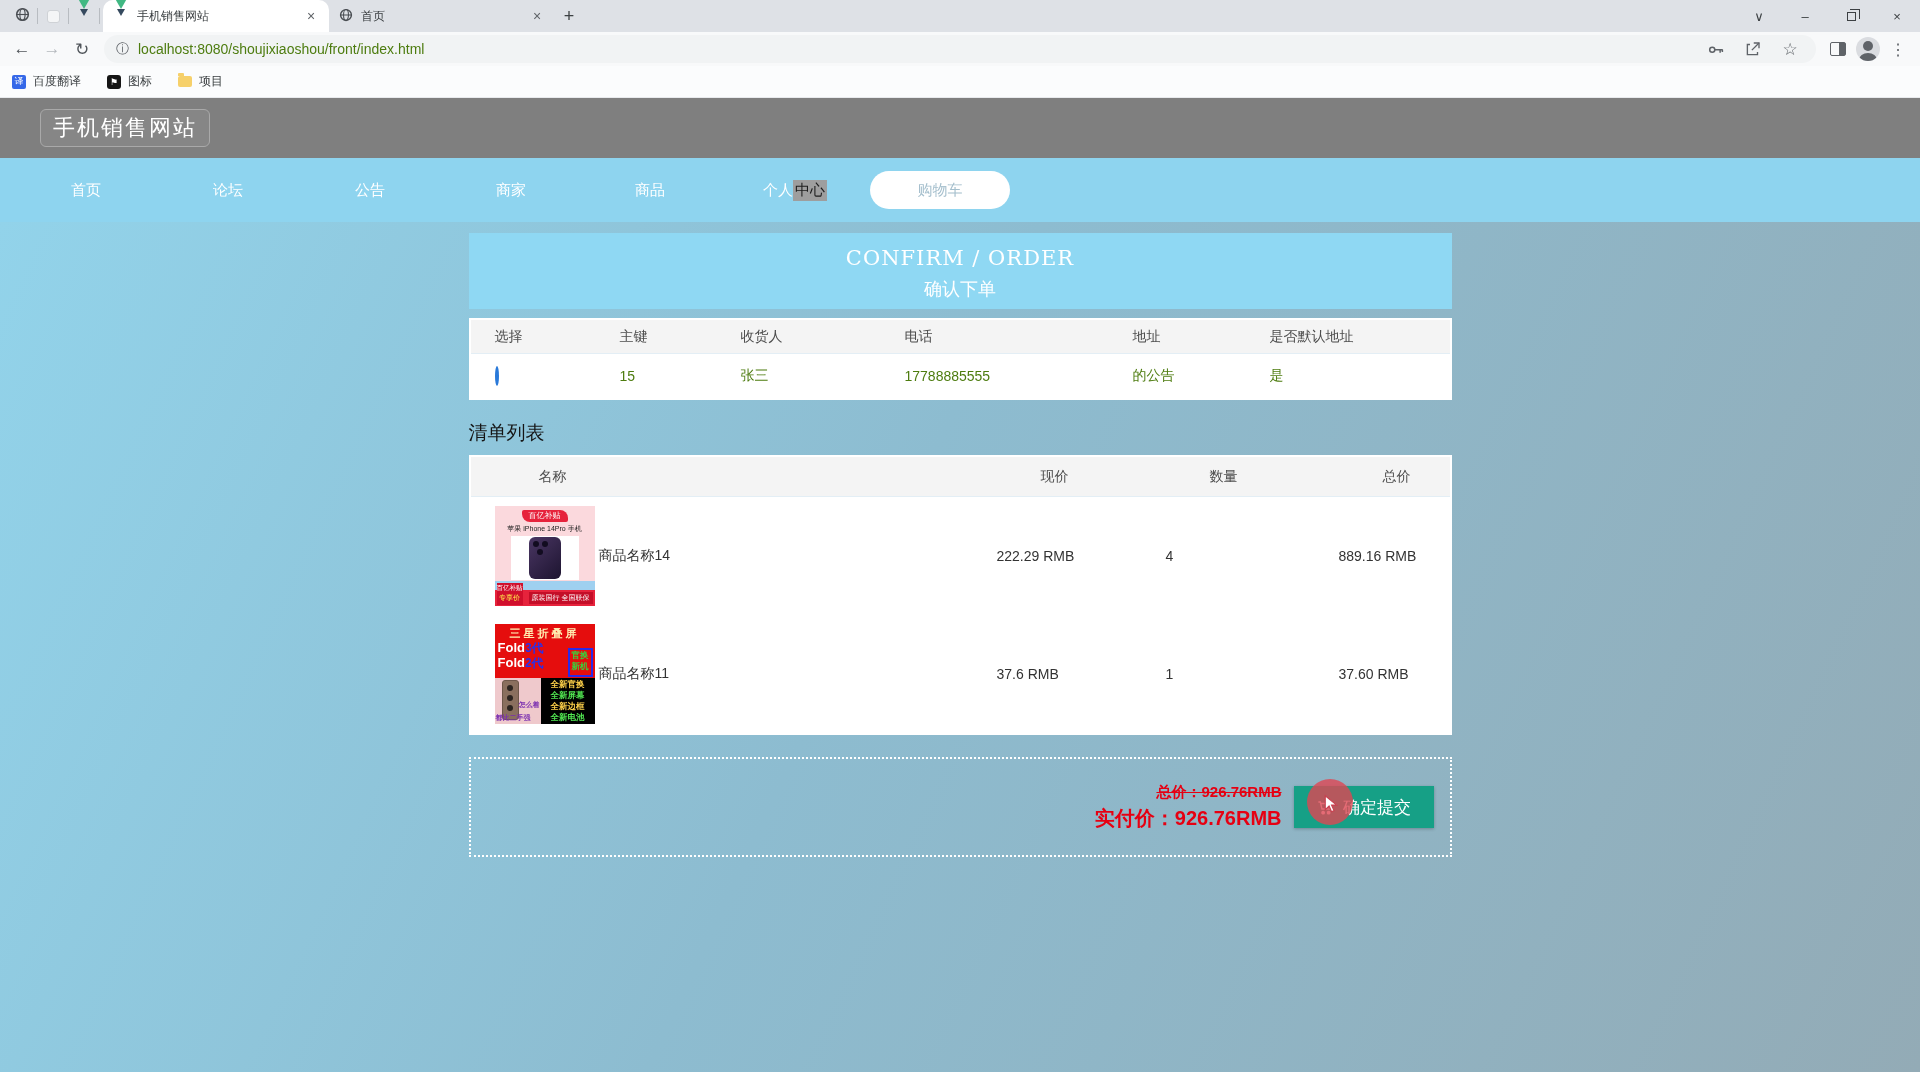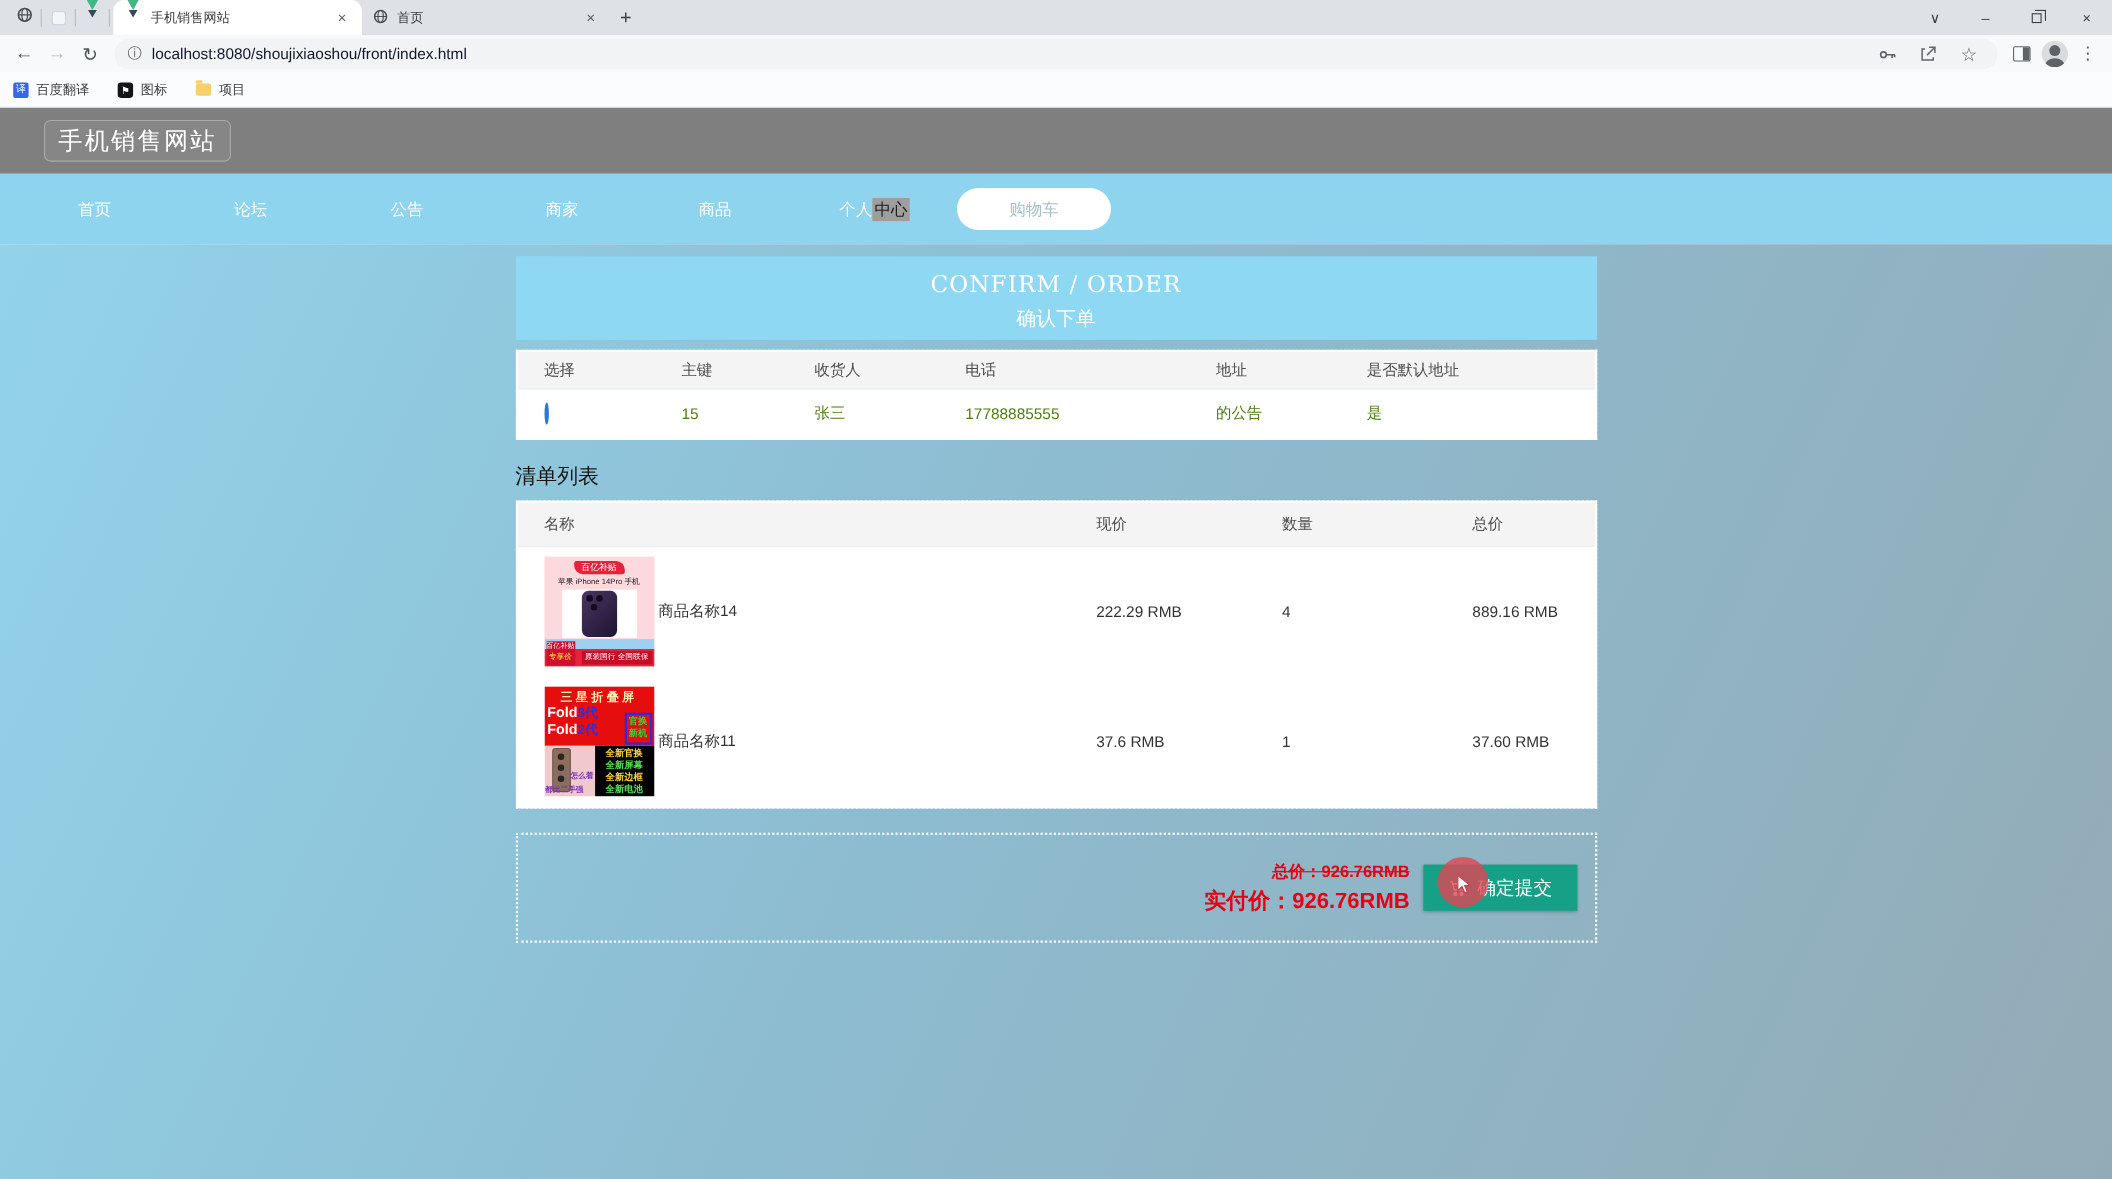--- a/index.html
+++ b/index.html
@@ -25,21 +25,21 @@
   .win-controls { position:absolute; right:0; top:0; height:32px; display:flex; }
   .win-btn { width:46px; height:32px; display:flex; align-items:center; justify-content:center; color:#3c4043; font-size:13px; }
   .restore-box { width:9px; height:9px; border:1px solid #3c4043; position:relative; }
   .restore-box::before { content:""; position:absolute; left:2px; top:-4px; width:9px; height:9px; border-top:1px solid #3c4043; border-right:1px solid #3c4043; }
 
   .toolbar { height:34px; background:#f8f9fa; display:flex; align-items:center; padding:0 8px; gap:2px; }
   .nav-btn { width:28px; height:28px; display:flex; align-items:center; justify-content:center; font-size:17px; color:#50555a; border-radius:50%; }
   .nav-btn.disabled { color:#b4b8bd; }
   .addr-bar { flex:1; height:28px; background:#f1f3f4; border-radius:14px; display:flex; align-items:center; gap:9px; padding:0 12px; margin:0 6px; }
   .addr-info { color:#5f6368; font-size:13px; }
-  .addr-url { font-size:14px; color:#0f172a; }
+  .addr-url { font-size:14px; color:#4d7c0f; }
   .tb-icon { width:28px; height:28px; display:flex; align-items:center; justify-content:center; color:#5f6368; }
   .sidebar-icon { width:16px; height:14px; border:1.5px solid #5f6368; border-radius:2px; position:relative; }
   .sidebar-icon::after { content:""; position:absolute; right:0; top:0; bottom:0; width:6px; background:#5f6368; }
   .avatar { width:24px; height:24px; border-radius:50%; background:#dadce0; position:relative; overflow:hidden; }
   .avatar::before { content:""; position:absolute; top:4px; left:7px; width:10px; height:10px; border-radius:50%; background:#5f6368; }
   .avatar::after { content:""; position:absolute; top:16px; left:3px; width:18px; height:14px; border-radius:50%; background:#5f6368; }
 
   .bookmarks { height:32px; background:#fbfcfd; border-bottom:1px solid #e8eaed; display:flex; align-items:center; gap:26px; padding-left:12px; font-size:12px; color:#3c4043; }
   .bm { display:flex; align-items:center; gap:7px; }
   .bm-translate { width:14px; height:14px; background:#3568e8; border-radius:2px; color:#fff; font-size:9px; display:flex; align-items:center; justify-content:center; }
@@ -63,26 +63,26 @@
   .banner-en { font-family:"DejaVu Serif","Liberation Serif",serif; font-size:21px; letter-spacing:1px; }
   .banner-zh { font-family:"DejaVu Serif","Liberation Serif",serif; font-size:18px; margin-top:7px; }
 
   .sec-heading { width:983px; margin:14px auto 0; font-size:19px; color:#151515; }
   .sec-heading.second { margin-top:20px; }
 
   .tbl { width:983px; margin:9px auto 0; border:2px dotted #fff; background:#fff; }
   .thead { background:#f4f4f4; display:flex; align-items:center; padding-left:24px; color:#4d4d4d; font-size:14px; border-bottom:1px solid #e3eef5; }
   .addr-thead { height:34px; }
   .addr-row { height:44px; display:flex; align-items:center; padding-left:24px; font-size:14px; color:#4d7c0f; }
-  .ac1{width:125px;} .ac2{width:121px;} .ac3{width:137px;} .ac4{width:228px;} .ac5{width:137px;} .ac6{flex:1;}
+  .ac1{width:125px;} .ac2{width:121px;} .ac3{width:137px;} .ac4{width:228px;margin-left:27px;} .ac5{width:137px;} .ac6{flex:1;}
   .radio { width:14px; height:14px; border:2px solid #2979d9; border-radius:50%; position:relative; cursor:pointer; }
   .radio::after { content:""; position:absolute; inset:2px; border-radius:50%; background:#2979d9; }
 
   .cart-thead { height:40px; }
-  .cc1{width:502px;} .cc2{width:169px;} .cc3{width:173px;} .cc4{flex:1;}
+  .cc1{width:502px;margin-left:44px;} .cc2{width:169px;} .cc3{width:173px;} .cc4{flex:1;}
   .cart-row { display:flex; align-items:center; padding:9px 0 9px 24px; font-size:14px; color:#333; }
   .name-cell { width:502px; display:flex; align-items:center; gap:4px; }
   .prod-img { width:100px; height:100px; flex:0 0 100px; position:relative; overflow:hidden; }
 
   
   .img-iphone { background:#fbd9dd; }
   .ip-badge { margin:4px auto 0; width:46px; height:12px; background:#e6233c; color:#fff; font-size:8px; line-height:12px; text-align:center; border-radius:2px 8px 2px 8px; }
   .ip-cap { font-size:7px; color:#222; text-align:center; margin-top:2px; white-space:nowrap; }
   .ip-body { position:absolute; top:30px; left:16px; right:16px; bottom:26px; background:#fff; display:flex; justify-content:center; align-items:center; }
   .ip-phone { width:32px; height:42px; background:linear-gradient(135deg,#4a3663,#1d1430); border-radius:6px; position:relative; }

